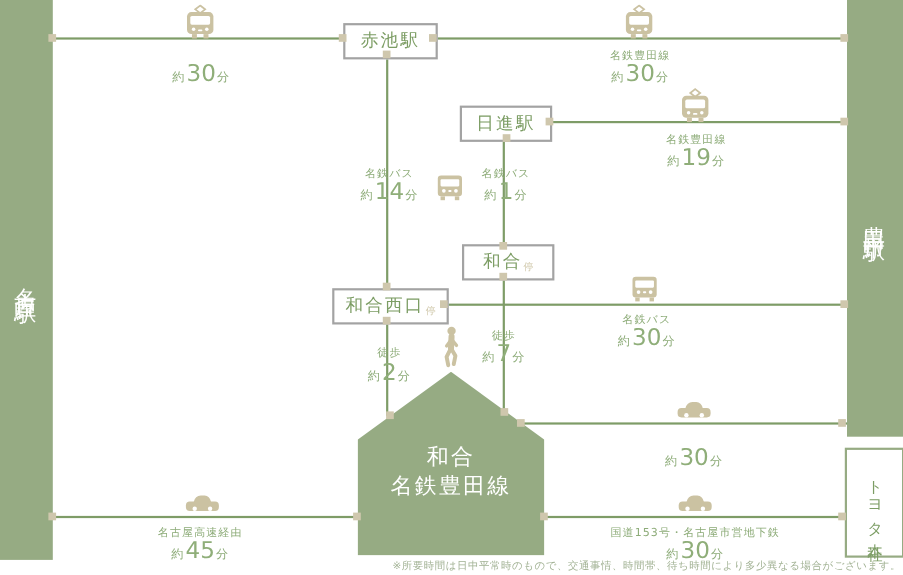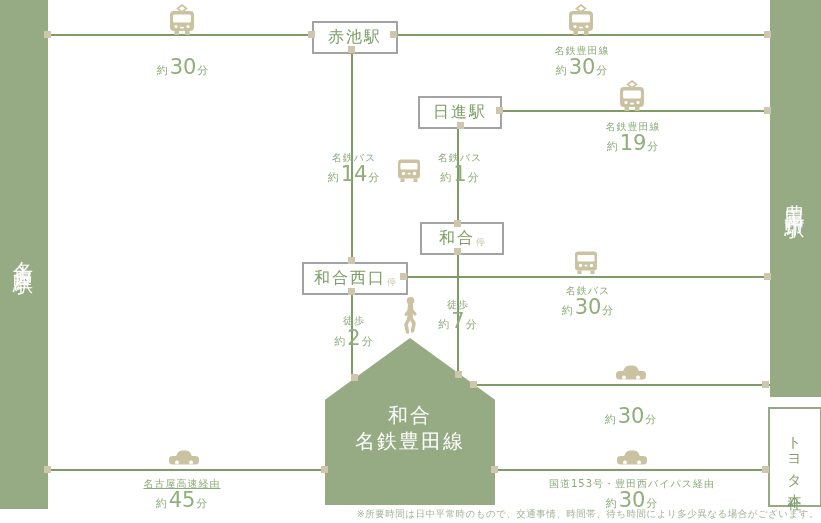--- a/index.html
+++ b/index.html
@@ -249,28 +249,28 @@
       <span class="min">2</span>
       <span class="unit">分</span>
   </div>
 
   <div class="time" style="left:551px;top:404px;">
     <span class="about">約</span>
       <span class="min">30</span>
       <span class="unit">分</span>
   </div>
 
-  <div class="via" style="left:102px;top:477px;text-decoration:underline;">名古屋高速経由</div>
+  <div class="via" style="left:102px;top:477px;">名古屋高速経由</div>
   <div class="time" style="left:102px;top:488px;">
     <span class="about">約</span>
       <span class="min">45</span>
       <span class="unit">分</span>
   </div>
 
-  <div class="via wide" style="left:522px;top:477px;">国道153号・豊田西バイパス経由</div>
+  <div class="via wide" style="left:522px;top:477px;">国道153号・名古屋市営地下鉄</div>
   <div class="time" style="left:552px;top:488px;">
     <span class="about">約</span>
       <span class="min">30</span>
       <span class="unit">分</span>
   </div>
 
   <div class="note">※所要時間は日中平常時のもので、交通事情、時間帯、待ち時間により多少異なる場合がございます。</div>
 
 </div>
 

